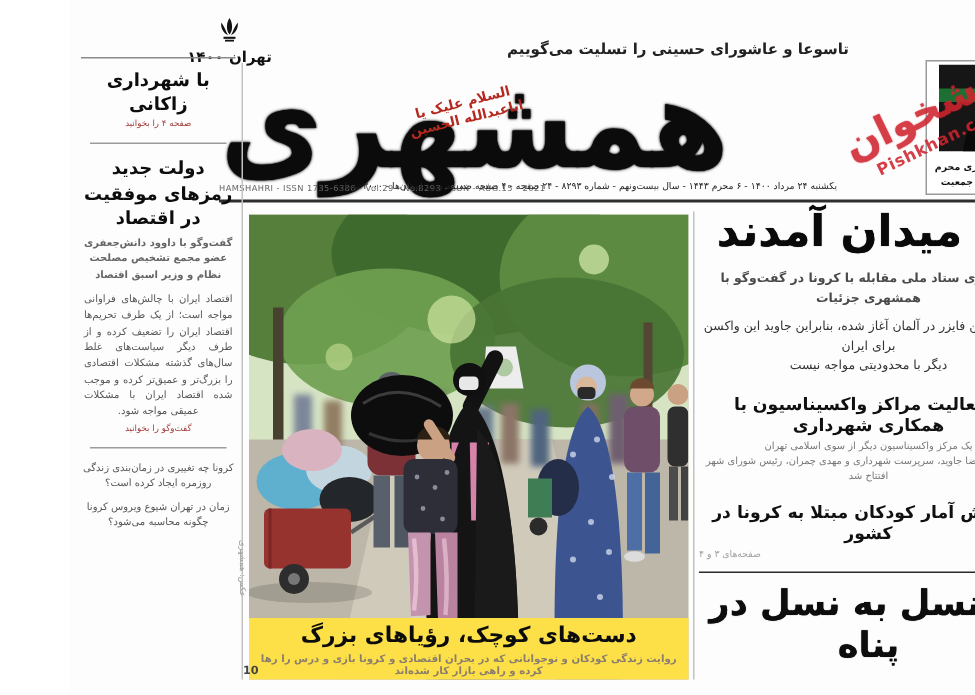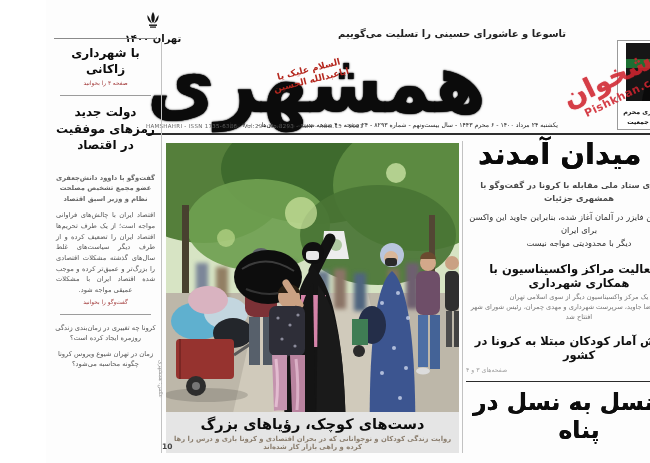--- a/index.html
+++ b/index.html
@@ -28,29 +28,29 @@
   .watermark{left:484px;top:58px;width:180px;transform:rotate(-26deg);color:#d0242f;
              opacity:.88;text-align:center;z-index:5;pointer-events:none;}
   .watermark .fa{font-size:27px;font-weight:bold;letter-spacing:-1px;text-shadow:0 0 1px #d0242f;}
   .watermark .en{font-size:11px;font-weight:bold;letter-spacing:.5px;direction:ltr;}
 
   
   .side-col{left:8px;top:38px;width:103px;text-align:center;}
   .side-rule{border:0;border-top:1px solid #8a8a8a;margin:0 0 6px 0;}
   .side-rule.mid{margin:9px 6px 8px 6px;border-top-color:#9c9c9c;}
   .s-head{font-size:12px;font-weight:bold;line-height:1.35;color:#0d0d0d;letter-spacing:-.5px;}
-  .s-sub{font-size:6.7px;color:#666;line-height:1.55;margin-top:20px;font-weight:bold;}
+  .s-sub{font-size:6.7px;color:#666;line-height:1.55;margin-top:4px;font-weight:bold;}
   .s-body{font-size:6.7px;color:#555;line-height:1.6;text-align:justify;text-align-last:center;
           margin-top:6px;padding:0 2px;}
   .s-ref{font-size:5.8px;color:#a33b3b;margin-top:3px;}
   .s-item{font-size:6.7px;color:#555;line-height:1.5;margin:6px 0;}
 
   
   .photo{left:120px;top:143px;width:293px;height:310px;overflow:hidden;background:#c8c2b4;}
-  .photo-caption{left:120px;top:412px;width:293px;height:41px;background:#e5e5e5;text-align:center;z-index:4;}
+  .photo-caption{left:120px;top:412px;width:293px;height:41px;background:#fde047;text-align:center;z-index:4;}
   .photo-caption .t{font-size:14.5px;font-weight:bold;color:#0c0c0c;margin-top:4px;letter-spacing:-.5px;}
   .photo-caption .s{font-size:6.8px;color:#8a7d6d;margin-top:3px;font-weight:bold;}
   .photo-credit{left:112px;top:360px;writing-mode:vertical-rl;font-size:5.5px;color:#999;z-index:4;}
   .corner-num{left:116px;top:442px;font-size:7.5px;font-weight:bold;color:#444;direction:ltr;z-index:4;}
 
   
   .main-col{left:420px;top:138px;width:226px;text-align:center;}
   .headline{font-size:29px;font-weight:bold;line-height:1.12;color:#0a0a0a;letter-spacing:-1.5px;
             text-shadow:0 0 .5px #000;}
   .lede{font-size:8.3px;color:#4a4a4a;font-weight:bold;line-height:1.55;margin-top:9px;}

